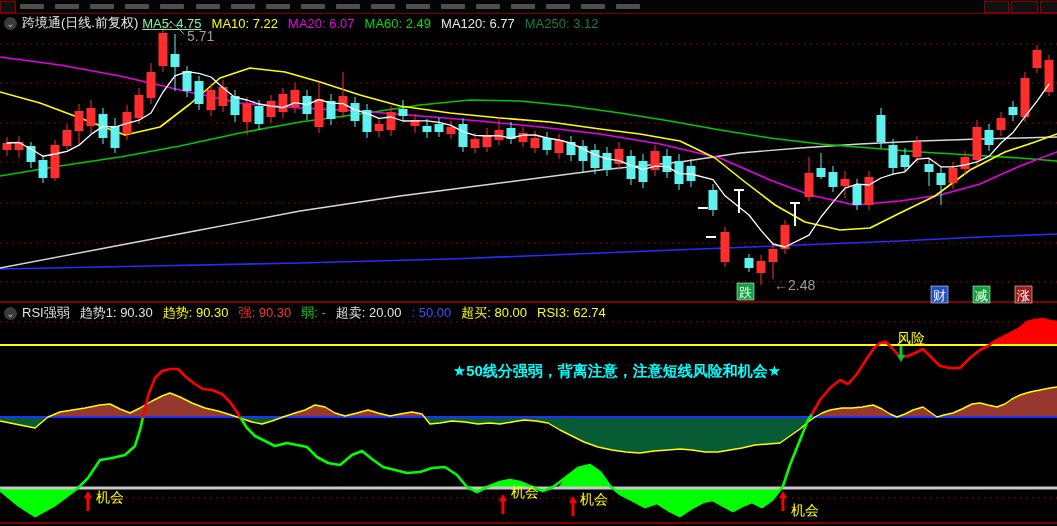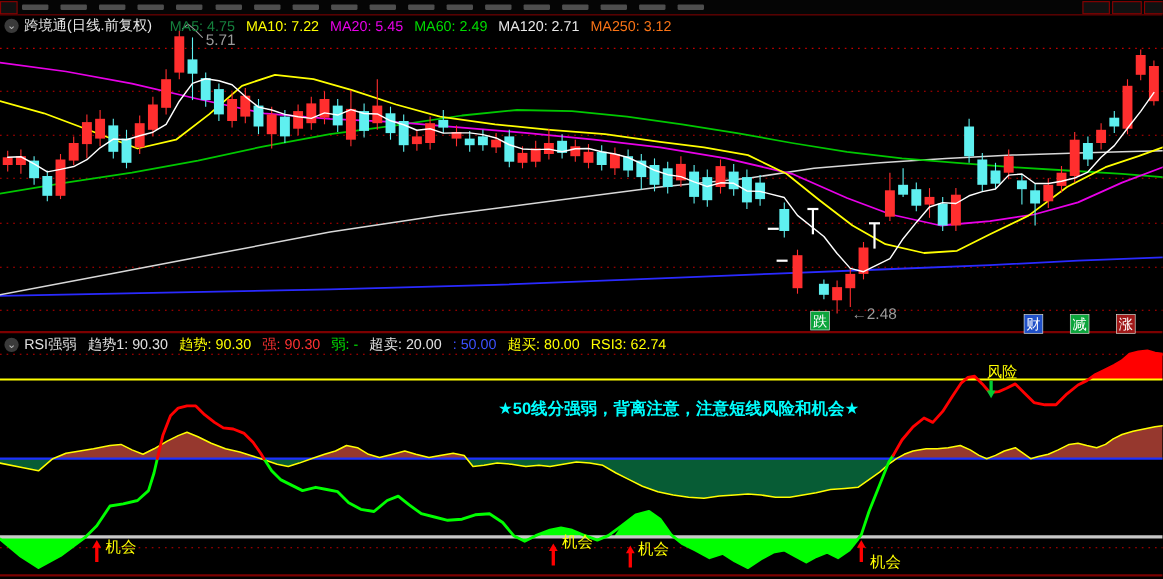--- a/index.html
+++ b/index.html
@@ -10,21 +10,21 @@
           border-bottom:1px solid #7a0000;z-index:5;}
   .frag{position:absolute;top:4px;height:5px;background:#4e4e4e;border-radius:1px;}
   .tb-box{position:absolute;top:1px;height:10px;border:1px solid #8a0000;background:#111;}
   .hdr{position:absolute;left:0;width:1057px;height:16px;z-index:6;font-size:13px;
        white-space:nowrap;display:flex;align-items:center;gap:0;}
   #price-header{top:15px;}
   #rsi-header{top:305px;}
   .chev{display:inline-flex;width:13px;height:13px;border-radius:50%;background:#3a3a3a;
         color:#bbb;font-size:10px;line-height:13px;justify-content:center;align-items:center;
         margin:0 5px 0 4px;}
-  .ttl{color:#e8e8e8;margin-right:16px;}
+  .ttl{color:#e8e8e8;margin-right:4px;}
   .leg span{margin-right:10px;}
   svg text{font-family:"Liberation Sans","DejaVu Sans",sans-serif;}
 </style>
 </head>
 <body>
 
 <div class="topbar" id="topbar">
     <div class="frag" style="left: 20px; width: 24px;"></div>
     <div class="frag" style="left: 55px; width: 24px;"></div>
     <div class="frag" style="left: 90px; width: 24px;"></div>
@@ -292,19 +292,19 @@
     <text x="805" y="515" fill="#ffff00" font-size="14" text-anchor="middle">机会</text>
     <line x1="901" y1="356" x2="901" y2="346" stroke="#00cc33" stroke-width="3"></line>
     <polygon points="897,355 905,355 901,362" fill="#00cc33" stroke="none"></polygon>
     <text x="911" y="343" fill="#ffff00" font-size="14" text-anchor="middle">风险</text>
     <text x="617" y="376" fill="#00ffff" font-size="15" text-anchor="middle" font-weight="bold">★50线分强弱，背离注意，注意短线风险和机会★</text>
   </svg>
 
 <div class="hdr" id="price-header">
   <span class="chev">⌄</span>
   <span class="ttl">跨境通(日线.前复权)</span>
-  <span class="leg" id="ma-legend"><span style="color: #15803d;">MA5: 4.75</span><span style="color: rgb(255, 255, 0);">MA10: 7.22</span><span style="color: rgb(232, 0, 232);">MA20: 5.45</span><span style="color: rgb(0, 220, 0);">MA60: 2.49</span><span style="color: rgb(232, 232, 232);">MA120: 2.71</span><span style="color: #f97316;">MA250: 3.12</span></span>
+  <span class="leg" id="ma-legend"><span style="color: #86efac; text-decoration: underline;">MA5: 4.75</span><span style="color: rgb(255, 255, 0);">MA10: 7.22</span><span style="color: rgb(232, 0, 232);">MA20: 6.07</span><span style="color: rgb(0, 220, 0);">MA60: 2.49</span><span style="color: rgb(232, 232, 232);">MA120: 6.77</span><span style="color: #15803d;">MA250: 3.12</span></span>
 </div>
 
 <div class="hdr" id="rsi-header">
   <span class="chev">⌄</span>
   <span class="leg" id="rsi-legend"><span style="color: rgb(224, 224, 224);">RSI强弱</span><span style="color: rgb(224, 224, 224);">趋势1: 90.30</span><span style="color: rgb(255, 255, 0);">趋势: 90.30</span><span style="color: rgb(255, 50, 50);">强: 90.30</span><span style="color: rgb(0, 230, 0);">弱: -</span><span style="color: rgb(224, 224, 224);">超卖: 20.00</span><span style="color: rgb(60, 80, 255);">: 50.00</span><span style="color: rgb(255, 255, 0);">超买: 80.00</span><span style="color: rgb(255, 255, 0);">RSI3: 62.74</span></span>
 </div>
 
 </body></html>

